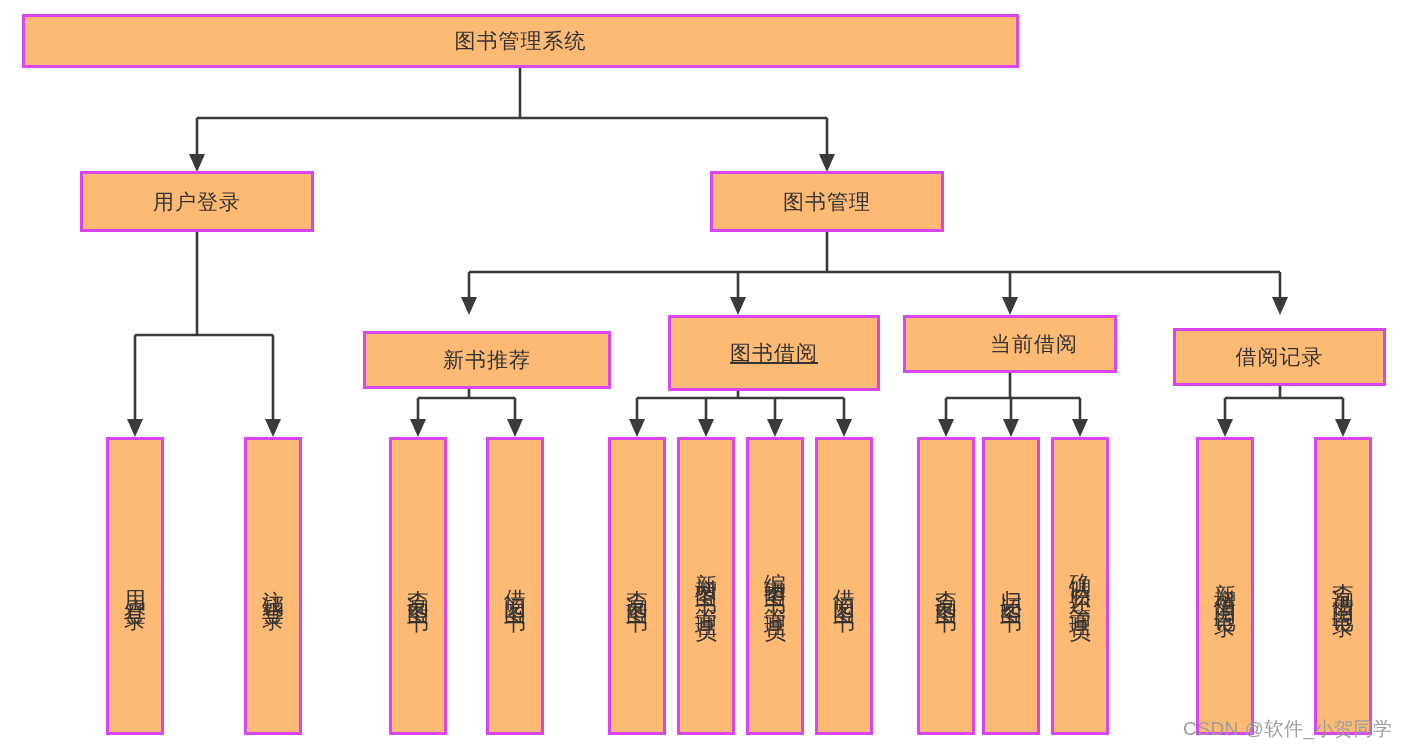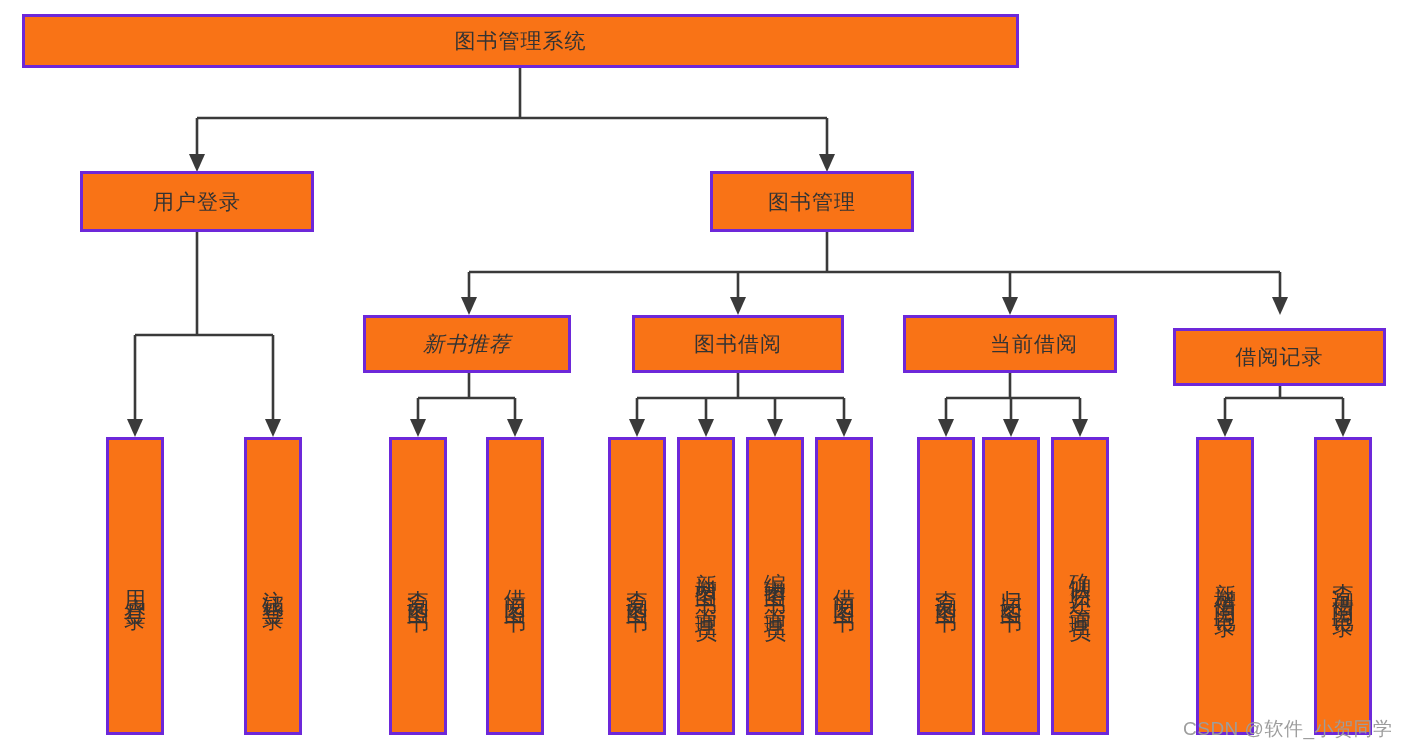--- a/index.html
+++ b/index.html
@@ -19,22 +19,22 @@
     position: absolute;
     left: 0;
     top: 0;
     width: 1405px;
     height: 747px;
     z-index: 1;
   }
   .box {
     position: absolute;
     box-sizing: border-box;
-    background: #f97316;
-    border: 3px solid #6d28d9;
+    background: #fdba74;
+    border: 3px solid #d946ef;
     display: flex;
     align-items: center;
     justify-content: center;
     color: #333333;
     z-index: 2;
   }
   .hbox {
     font-size: 21px;
     letter-spacing: 1px;
     white-space: nowrap;
@@ -126,24 +126,24 @@
       <polygon points="1003,419 1019,419 1011,437"></polygon>
       <polygon points="1072,419 1088,419 1080,437"></polygon>
       <polygon points="1217,419 1233,419 1225,437"></polygon>
       <polygon points="1335,419 1351,419 1343,437"></polygon>
     </g>
   </svg>
 
   <div class="box hbox" style="left:22px; top:14px; width:997px; height:54px;">图书管理系统</div>
 
   <div class="box hbox" style="left:80px; top:171px; width:234px; height:61px;">用户登录</div>
-  <div class="box hbox" style="left:710px; top:171px; width:204px; height:61px;">图书管理</div>
+  <div class="box hbox" style="left:710px; top:171px; width:234px; height:61px;">图书管理</div>
 
-  <div class="box hbox" style="left:363px; top:315px; width:208px; height:58px;font-style:italic;">新书推荐</div>
-  <div class="box hbox" style="left:632px; top:315px; width:212px; height:58px;">图书借阅</div>
+  <div class="box hbox" style="left:363px; top:331px; width:248px; height:58px;">新书推荐</div>
+  <div class="box hbox" style="left:668px; top:315px; width:212px; height:76px;text-decoration:underline;">图书借阅</div>
   <div class="box hbox" style="left:903px; top:315px; width:214px; height:58px;padding-left:48px;">当前借阅</div>
   <div class="box hbox" style="left:1173px; top:315px; width:213px; height:58px;margin-top:13px;">借阅记录</div>
 
   <div class="box vbox" style="left:106px; top:437px; width:58px; height:298px;">
     <span class="vtext">用户登录</span>
   </div>
   <div class="box vbox" style="left:244px; top:437px; width:58px; height:298px;">
     <span class="vtext">注销登录</span>
   </div>
 

